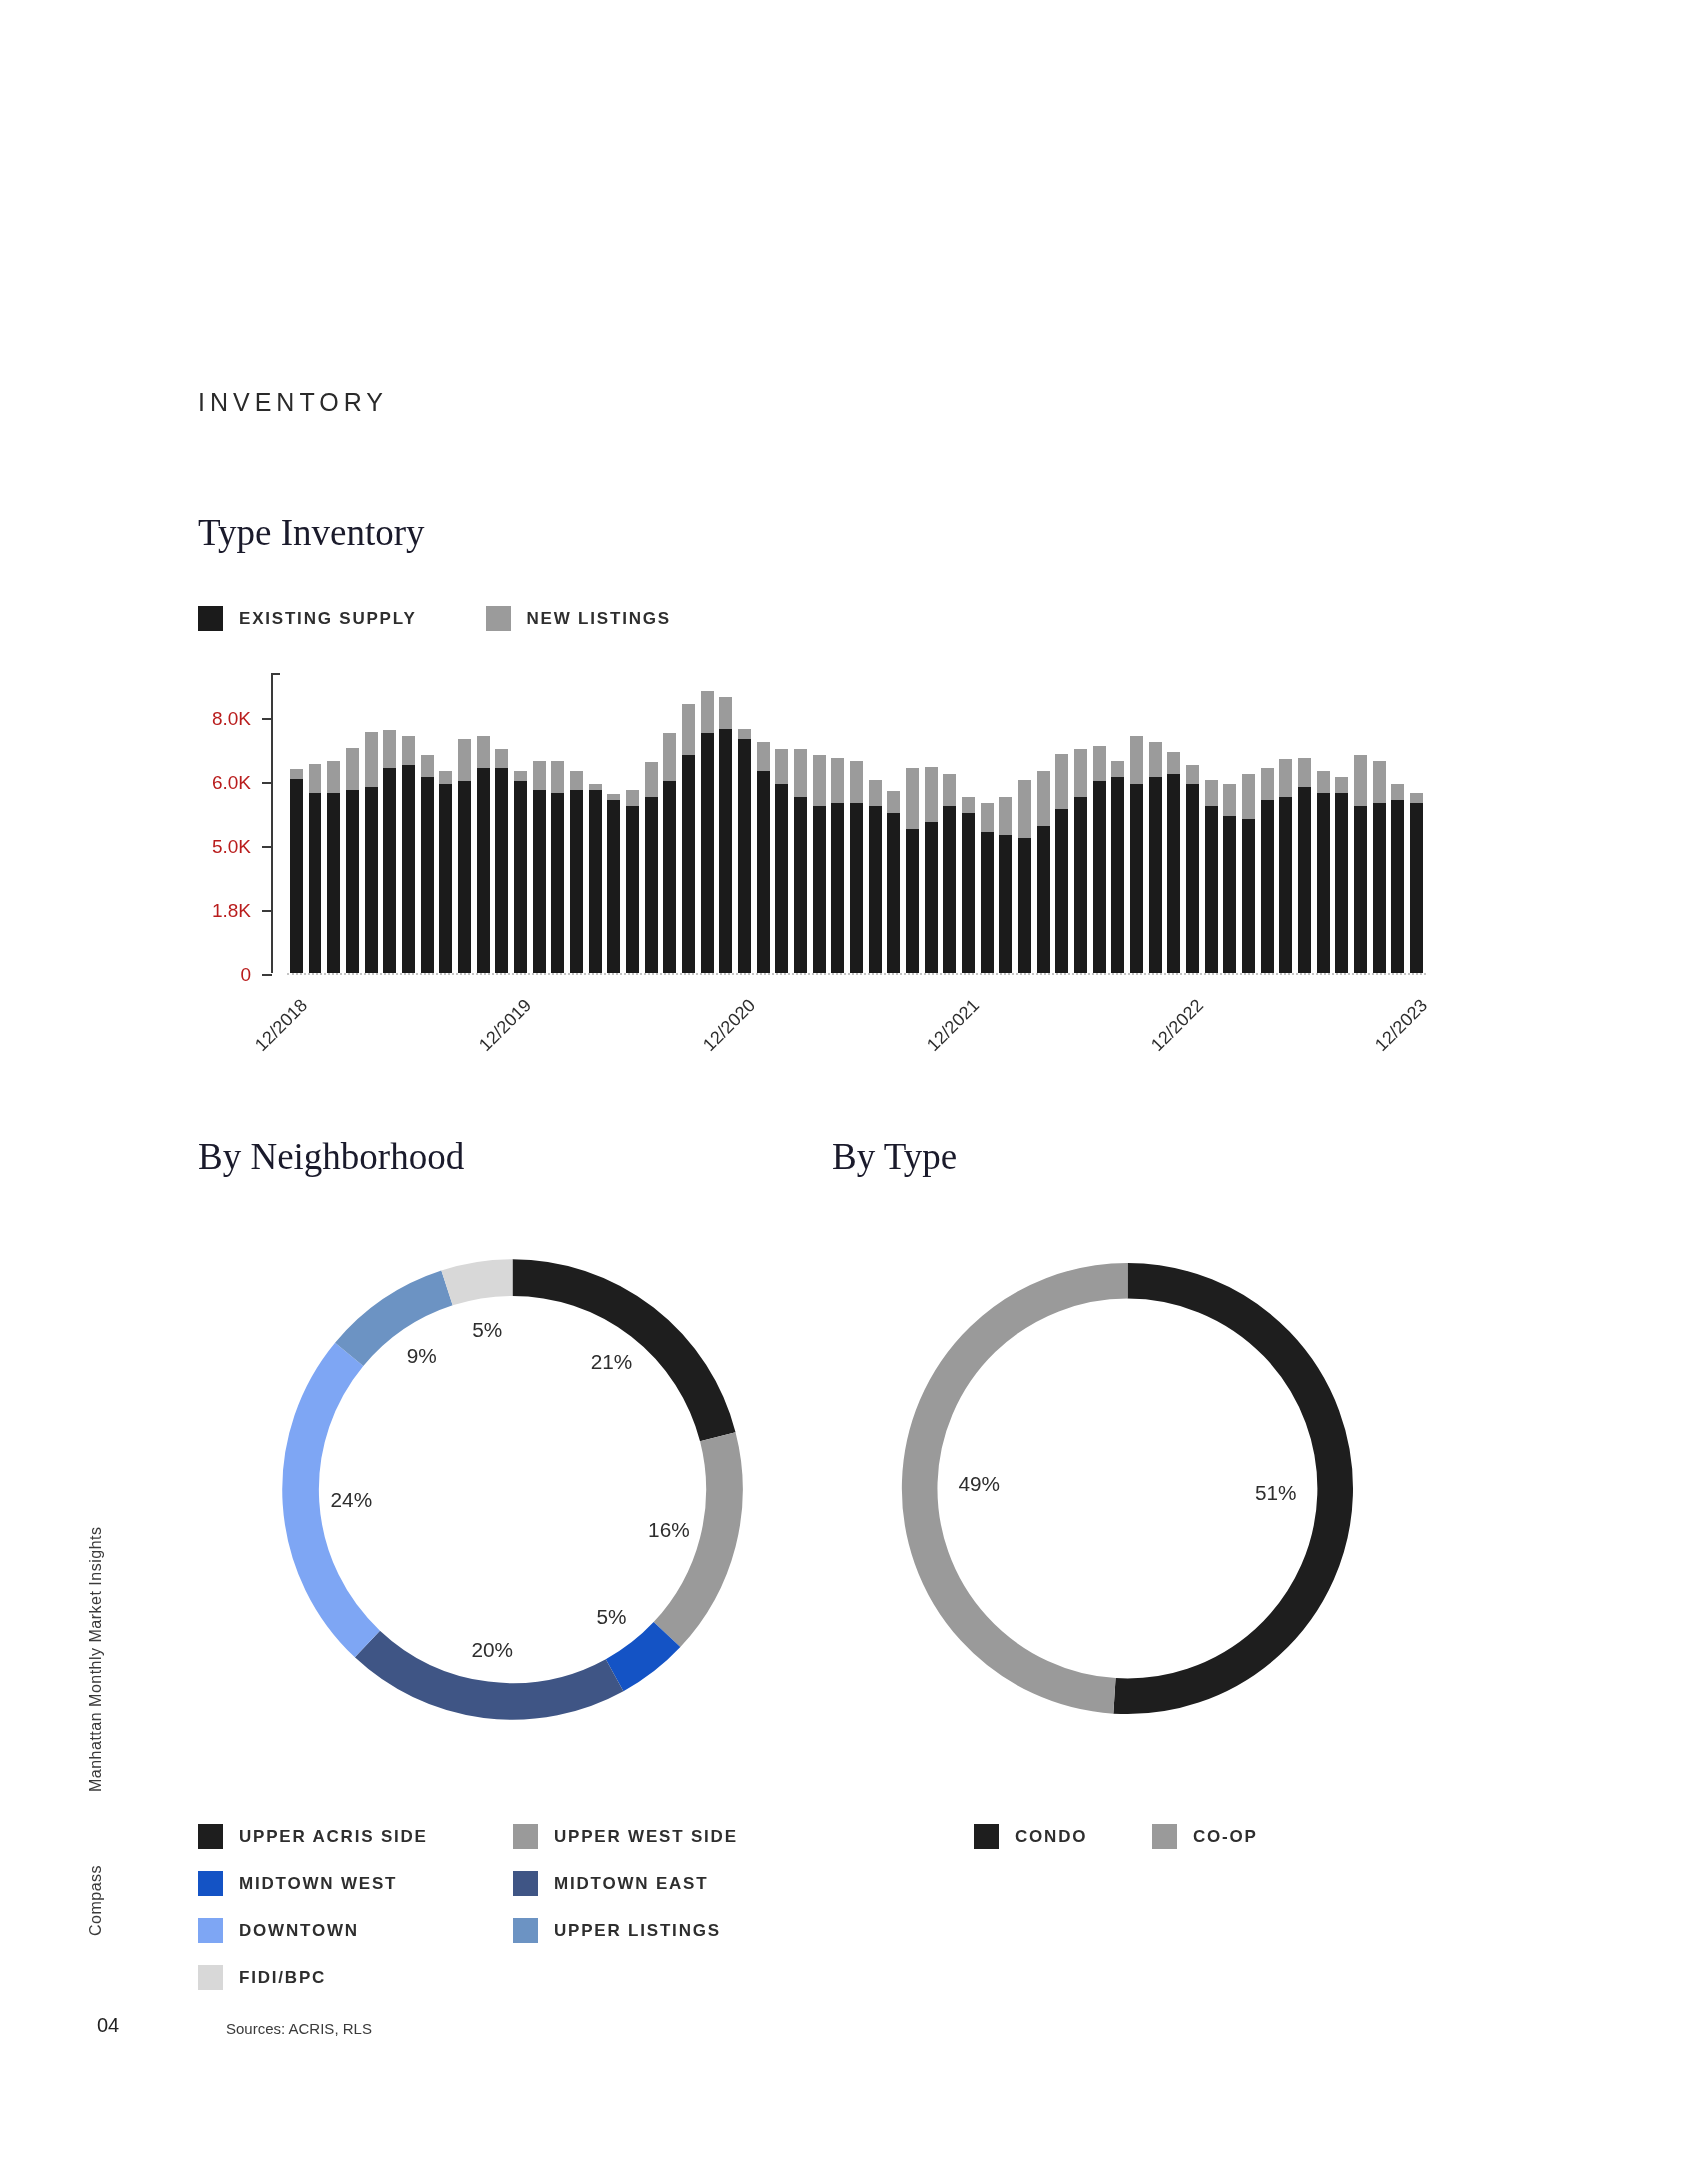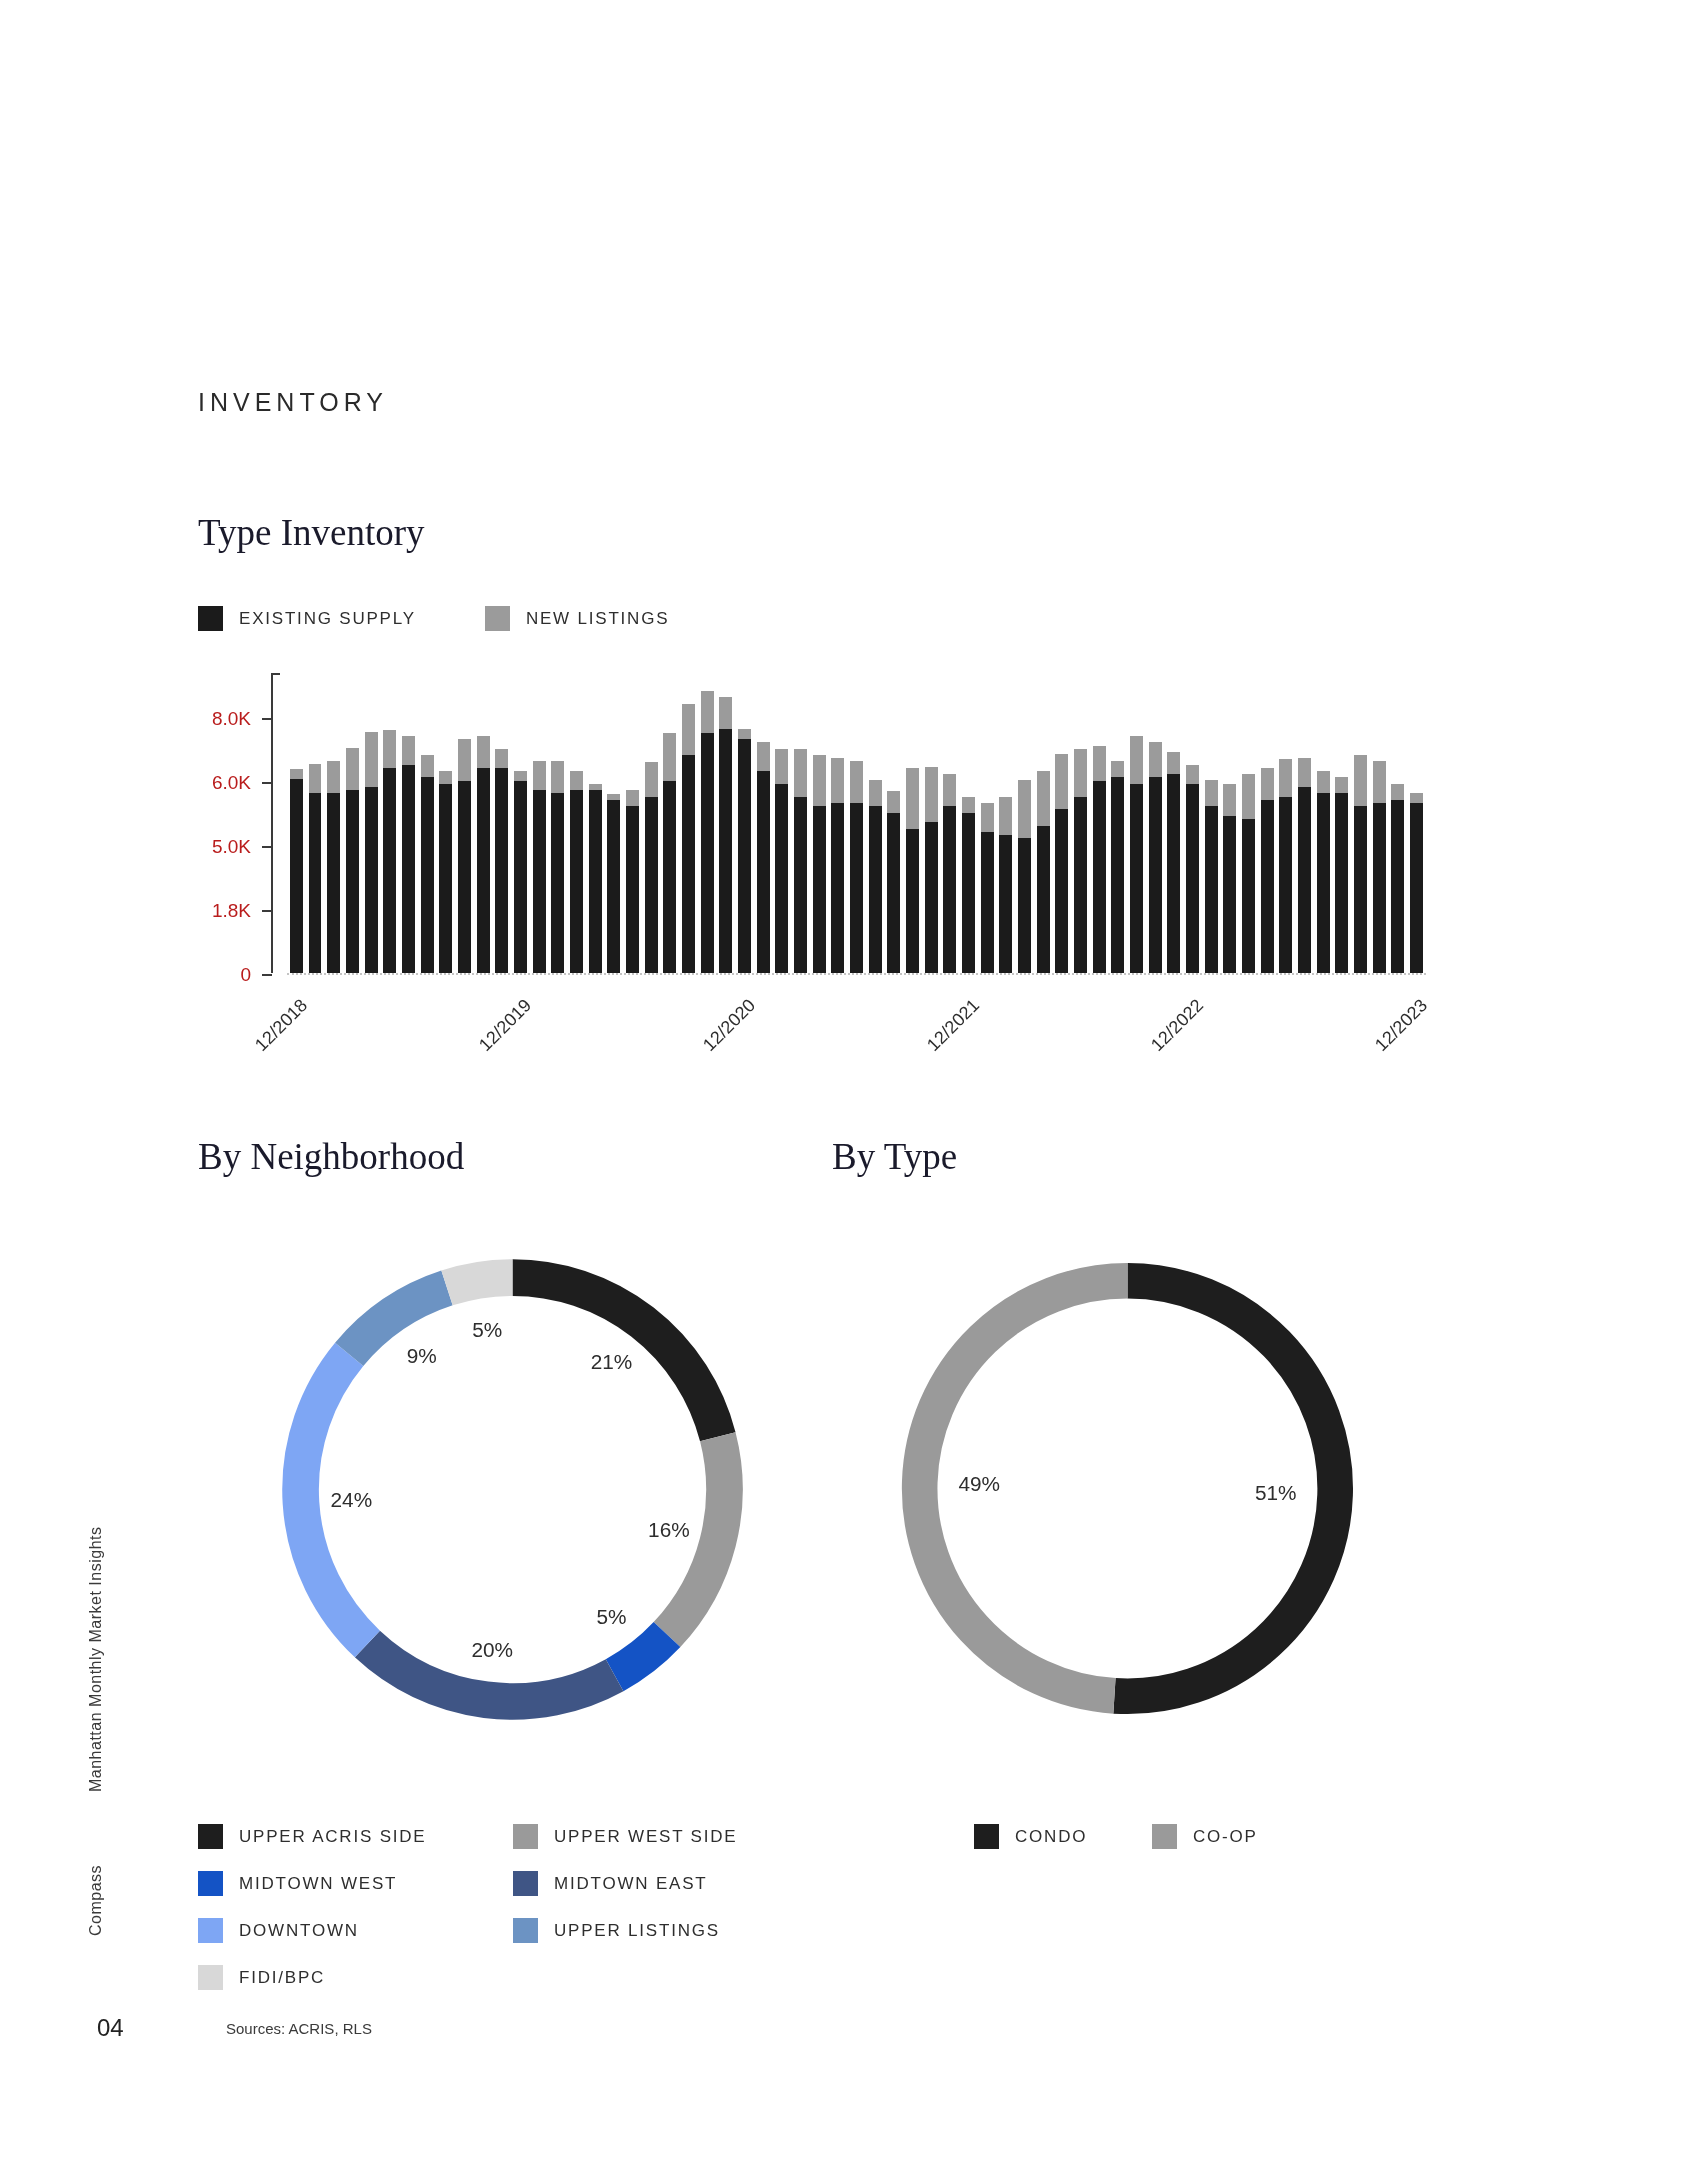--- a/index.html
+++ b/index.html
@@ -24,21 +24,21 @@
     font-size:37px; color:#1a1a2b; font-weight:400;
   }
   #h2-total { left:198px; top:511px; }
   #h2-neighborhood { left:198px; top:1135px; }
   #h2-type { left:832px; top:1135px; }
 
   .legend-row { display:flex; gap:69px; }
   #bar-legend { position:absolute; left:198px; top:606px; }
   .legend-item { display:flex; align-items:center; gap:16px; }
   .swatch { width:25px; height:25px; display:inline-block; flex:0 0 auto; }
-  .legend-label { font-size:17px; letter-spacing:1.8px; color:#2e2e2e; white-space:nowrap; }
+  .legend-label { font-size:17px; letter-spacing:1.8px; color:#2e2e2e; white-space:nowrap;font-weight:bold; }
 
   #bar-plot {
     position:absolute; left:287px; top:693px; width:1139px; height:282px;
     border-bottom:2px dotted #c4c4c4;
   }
   .bar-seg { position:absolute; }
   .axis-line { position:absolute; left:-16px; top:-20px; width:2px; height:calc(100% + 20px); background:#3a3a3a; }
   .axis-cap  { position:absolute; left:-16px; top:-20px; width:9px; height:2px; background:#3a3a3a; }
   .ytick-mark  { position:absolute; left:-25px; width:10px; height:2px; background:#3a3a3a; }
   .ytick-label { position:absolute; left:-105px; width:69px; text-align:right; font-size:19px; color:#b91c1c; }
@@ -53,21 +53,21 @@
   #nb-legend { position:absolute; left:198px; top:1824px; display:grid; grid-template-columns:315px 315px; row-gap:22px; }
   #type-legend { position:absolute; left:974px; top:1824px; display:grid; grid-template-columns:178px auto; }
 
   .vertical-text {
     position:absolute; transform:rotate(-90deg); transform-origin:left top;
     font-size:16px; color:#3a3a3a; white-space:nowrap; letter-spacing:0.5px;
   }
   #v-insights { left:87px; top:1792px; }
   #v-brand   { left:87px; top:1936px; }
 
-  .footer-pagenum { position:absolute; left:97px;  top:2014px; font-size:24px; color:#222; }
+  .footer-pagenum { position:absolute; left:97px;  top:2014px; font-size:20px; color:#222; }
   .footer-sources { position:absolute; left:226px; top:2020px; font-size:15px; color:#3a3a3a; }
 </style>
 </head>
 <body>
 
 <div class="page">
 
 
   <div class="section-label">INVENTORY</div>
 

